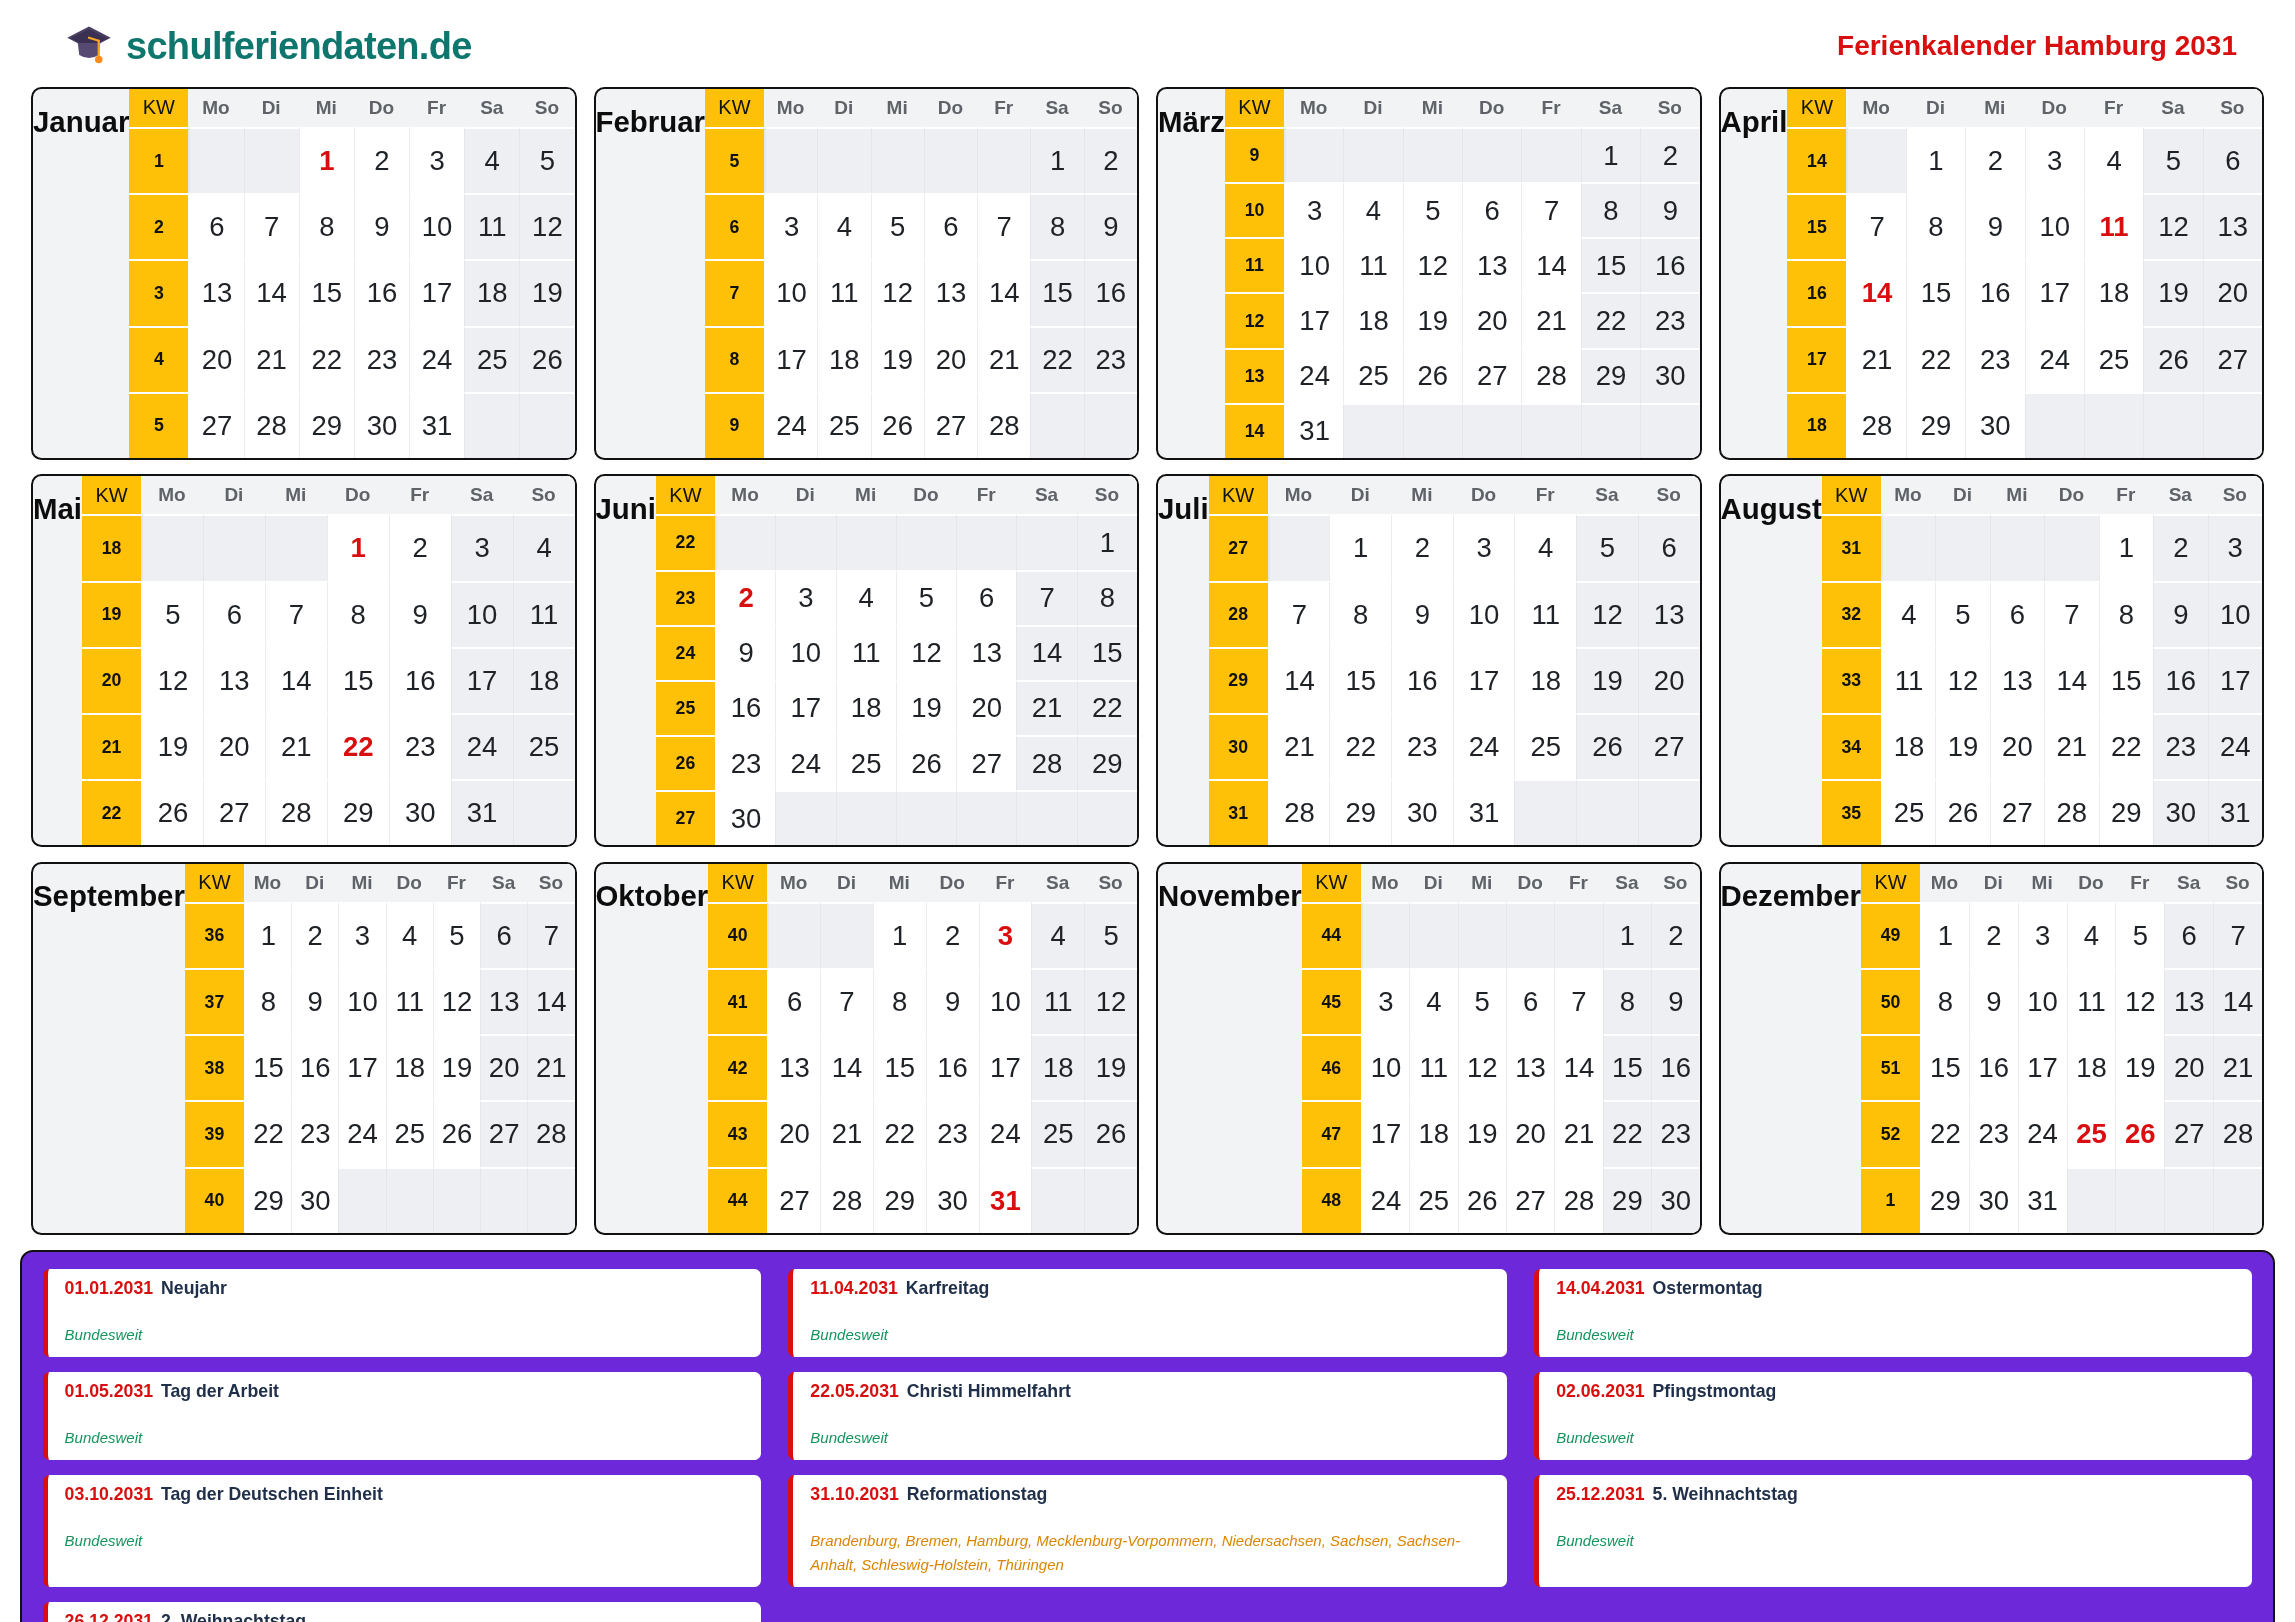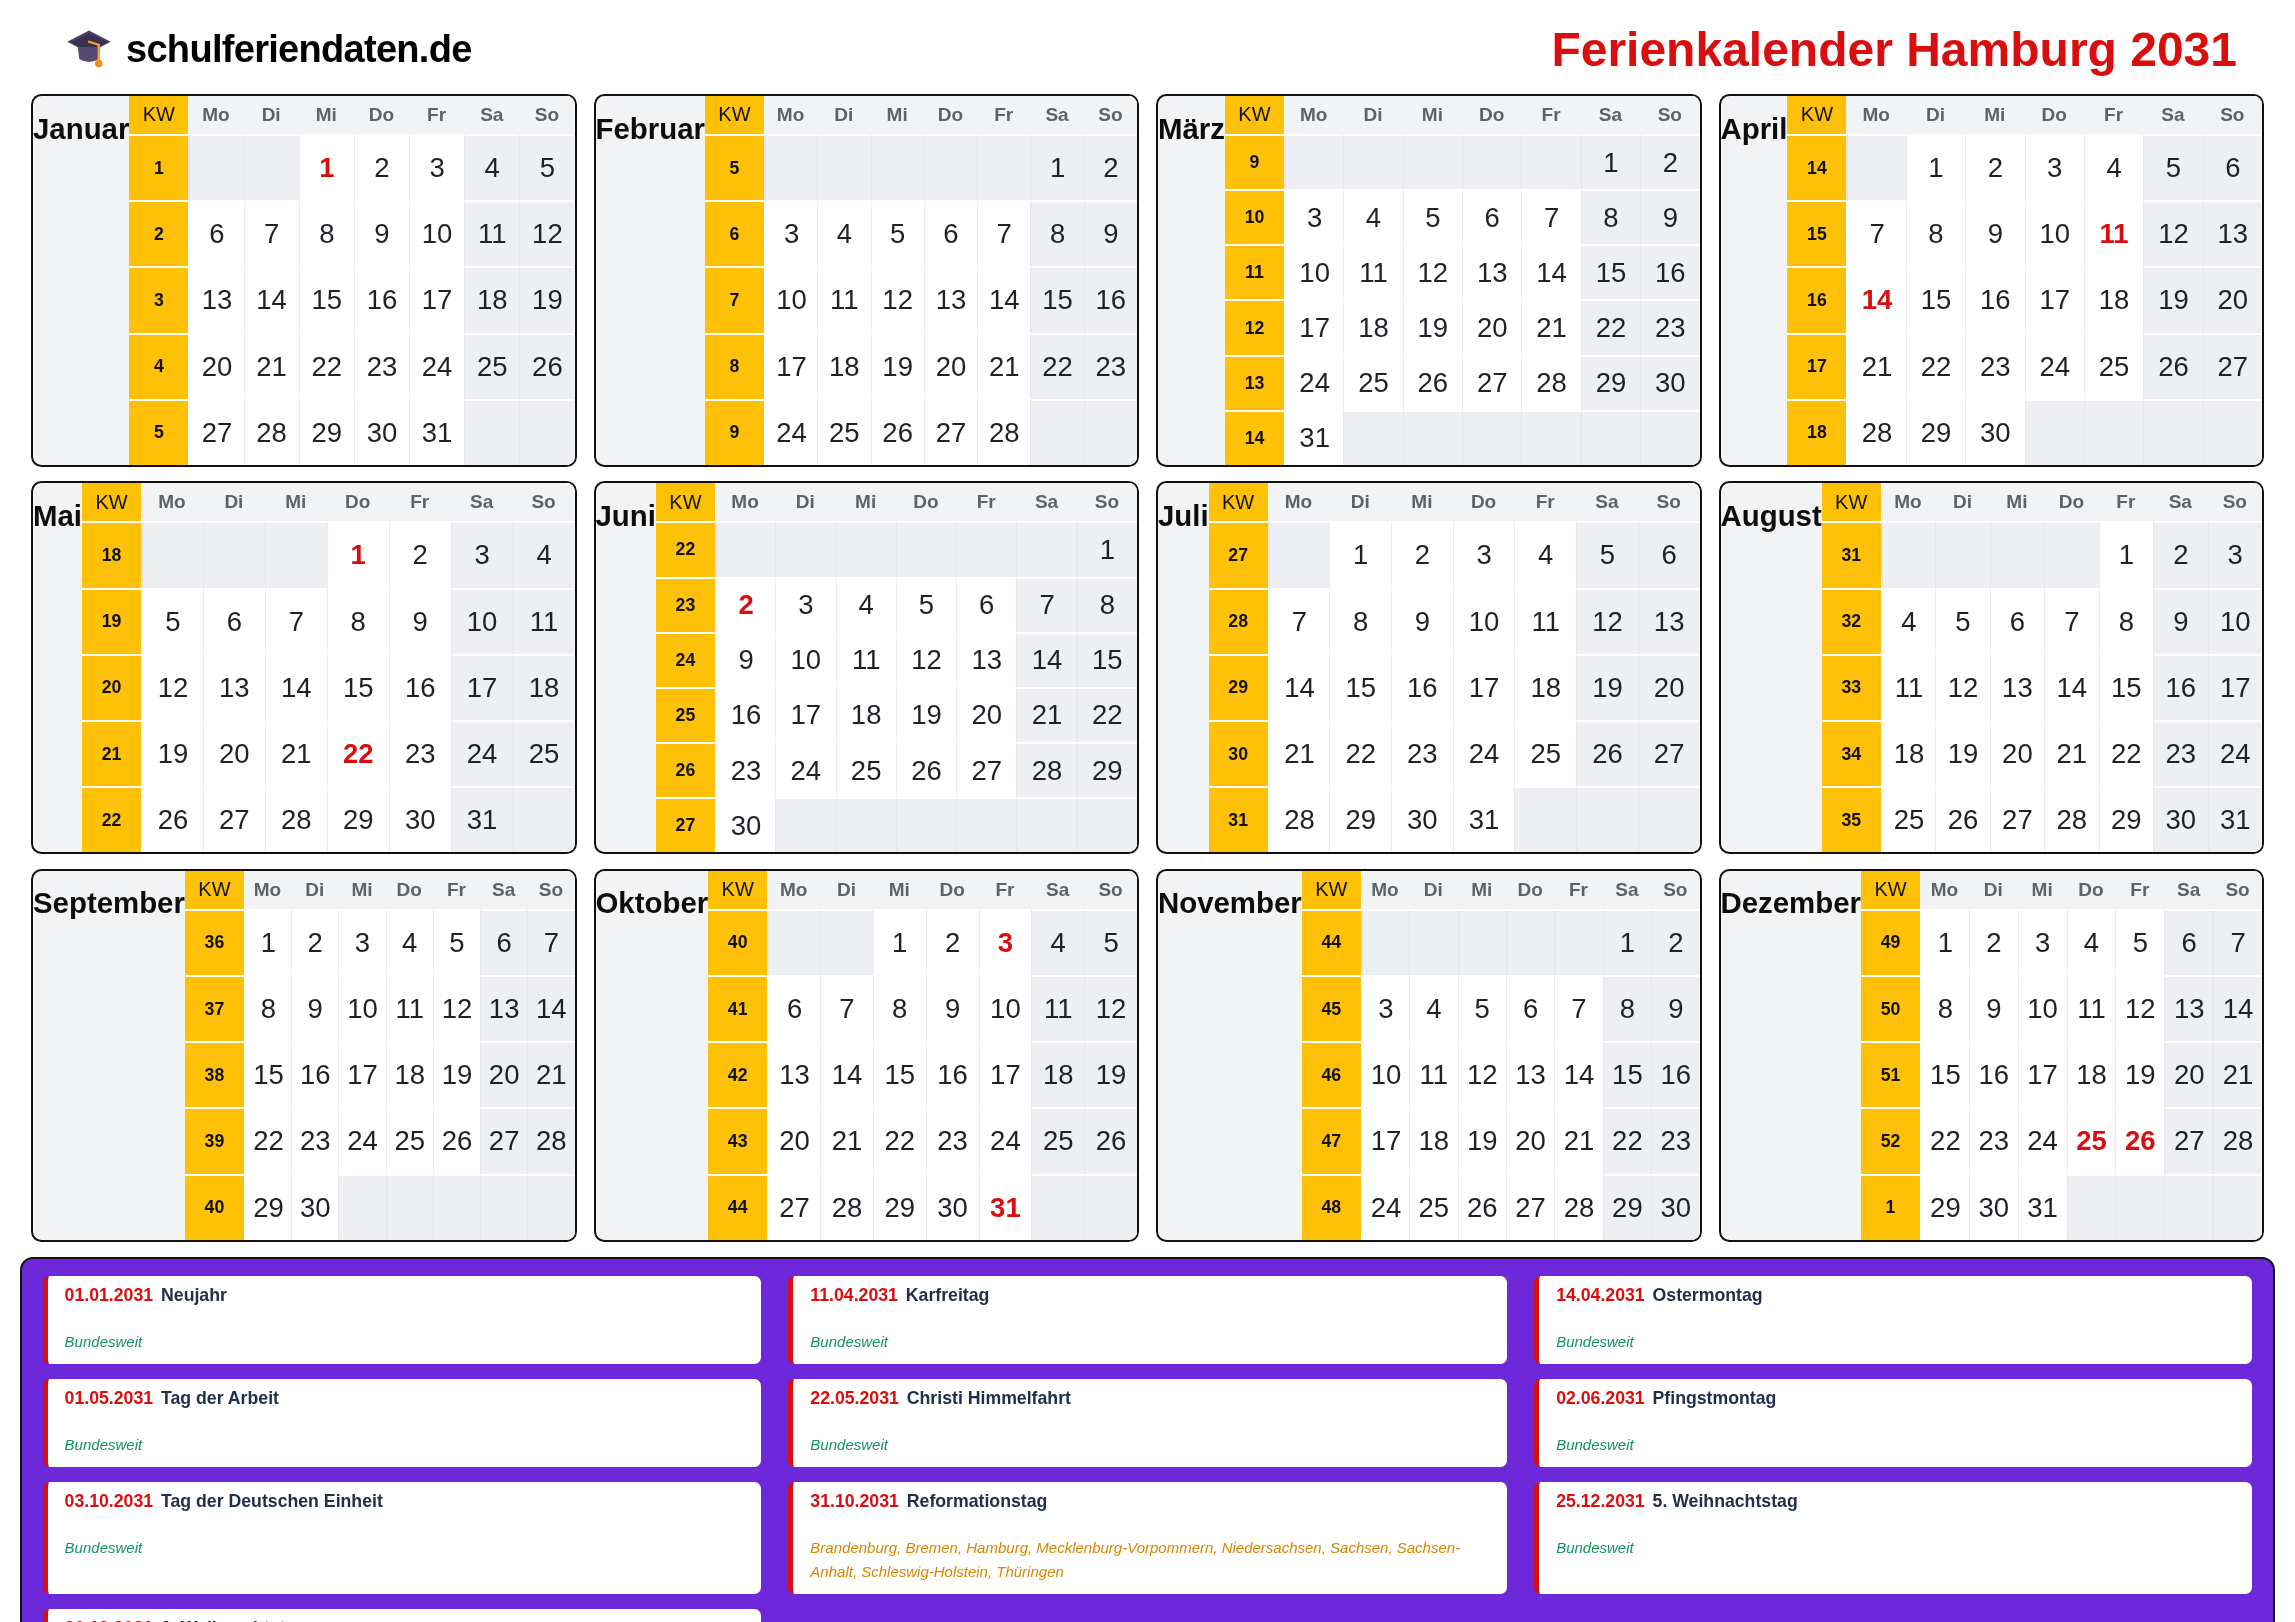--- a/index.html
+++ b/index.html
@@ -11,23 +11,23 @@
     --cellgray:#edeff2;
     --headgray:#f1f3f5;
   }
   *{box-sizing:border-box;margin:0;padding:0;}
   html,body{width:2295px;height:1623px;background:#fff;overflow:hidden;
     font-family:"Liberation Sans", sans-serif;color:var(--ink);}
   
   .page-header{display:flex;justify-content:space-between;align-items:center;
     padding:22px 58px 14.4px 65px;}
   .logo{display:flex;align-items:center;gap:13px;font-size:38px;font-weight:700;
-    letter-spacing:-0.7px;color:#000000;}
+    letter-spacing:-0.7px;color:#0f766e;}
   .logo svg{width:48px;height:48px;display:block;}
-  .page-title{font-size:48px;font-weight:700;color:var(--red);}
+  .page-title{font-size:28px;font-weight:700;color:var(--red);}
   
   .months-grid{margin:2.6px 31px 0;display:grid;grid-template-columns:repeat(4,1fr);
     gap:14.4px 17px;grid-auto-rows:373px;}
   .month-card{border:2px solid #111;border-radius:10.5px;background:var(--headgray);
     overflow:hidden;display:flex;flex-direction:row;}
   .month-title{text-align:center;font-size:29.4px;font-weight:700;color:#0d0d0d;
     padding:15.7px 0 9.2px;}
   .mgrid{flex:1;display:grid;grid-template-columns:59px repeat(7,1fr);background:var(--headgray);}
   .cell{display:flex;align-items:center;justify-content:center;}
   .kw-head{background:var(--yellow);font-size:20px;font-weight:400;color:#111;}

